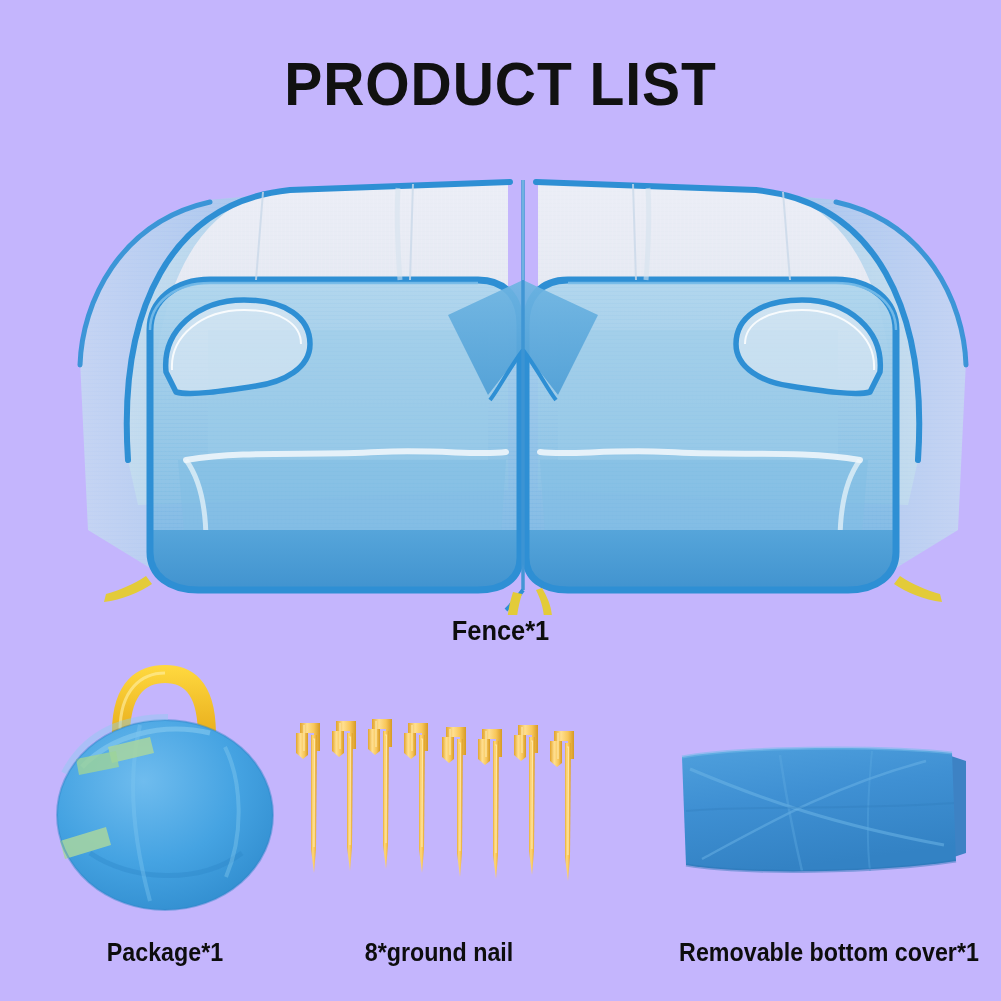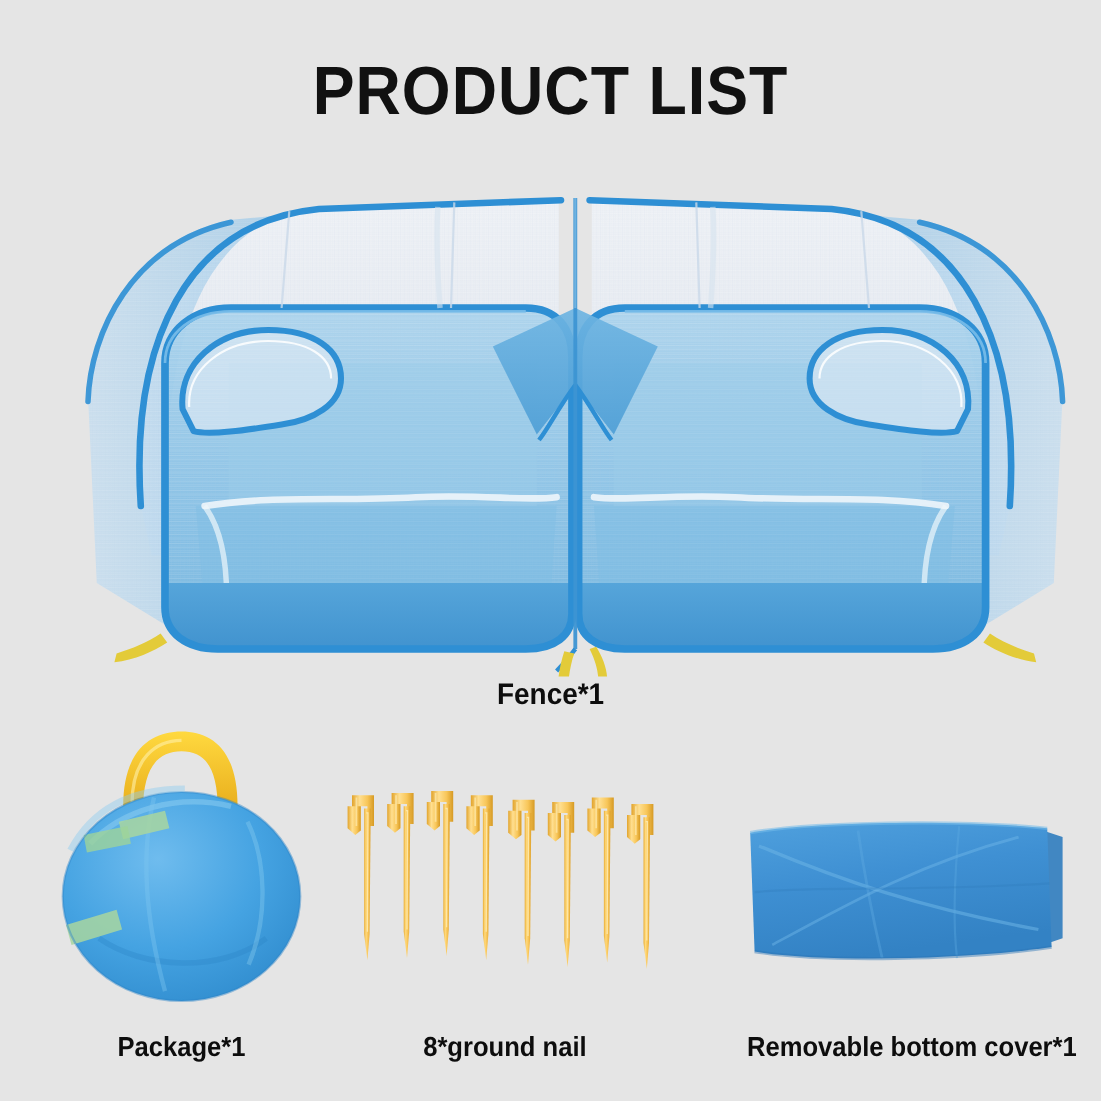--- a/index.html
+++ b/index.html
@@ -4,21 +4,21 @@
 <title>Product List</title>
 <style>
   html,body{margin:0;padding:0;}
   body{
     width:1001px;height:1001px;
     background:#ffffff;
     font-family:"Liberation Sans", sans-serif;
     overflow:hidden;
     position:relative;
   }
-  .page{position:relative;width:1001px;height:1001px;background:#e5e5e5;}
+  .page{position:relative;width:1001px;height:1001px;background:#c4b5fd;}
 
   
   .title{
     position:absolute;left:0;top:48px;width:1001px;
     text-align:center;
     font-family:"Liberation Sans", sans-serif;
     font-size:62px;line-height:72px;
     font-weight:700;
     letter-spacing:1px;
     color:#111111;
@@ -41,21 +41,21 @@
   .cell{position:absolute;top:0;height:320px;}
   .cell .art{position:absolute;left:0;top:0;}
   .cell .cap{
     position:absolute;left:0;bottom:8px;width:100%;
     text-align:center;font-size:25px;font-weight:700;color:#0d0d0d;
     font-family:"Liberation Sans", sans-serif;
     transform:scaleX(0.93);
     white-space:nowrap;
   }
   #cell-package{left:20px;width:290px;}
-  #cell-nails{left:304px;width:310px;}
+  #cell-nails{left:284px;width:310px;}
   #cell-cover{left:634px;width:390px;}
 
   .art svg{display:block;}
 </style>
 </head>
 <body>
 
 <div class="page">
 
   <div class="title">PRODUCT LIST</div>

